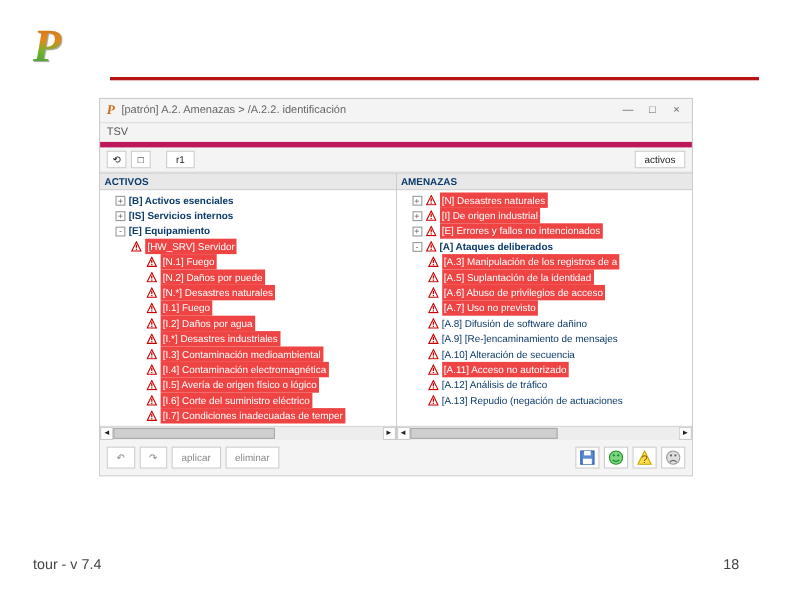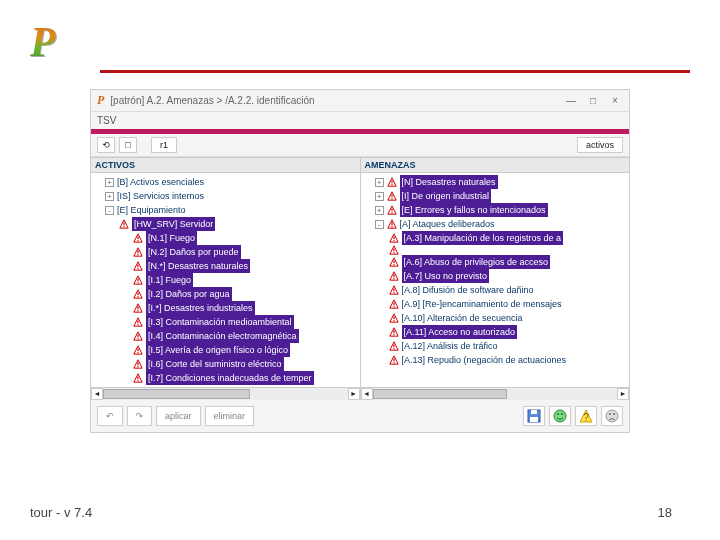--- a/index.html
+++ b/index.html
@@ -21,23 +21,23 @@
   .panels{display:flex;border-top:1px solid #ccc}
   .panel{flex:1;display:flex;flex-direction:column;min-width:0;border-right:1px solid #ccc}
   .panel:last-child{border-right:none}
   .phead{background:#e8e8e8;font-weight:700;font-size:9px;color:#0a3a6a;padding:2px 4px;border-bottom:1px solid #ccc}
   .tree{background:#fff;flex:1;overflow:hidden;padding:2px 0;height:212px;position:relative}
   .row{display:flex;align-items:center;gap:3px;padding:0 2px;line-height:14px;white-space:nowrap;font-size:9px}
   .handle{width:9px;height:9px;border:1px solid #999;font-size:8px;line-height:7px;text-align:center;color:#666;background:#fff;cursor:pointer;flex:0 0 auto}
   .twarn{width:10px;height:10px;flex:0 0 auto}
   .twarn svg{width:10px;height:10px;display:block}
   .lbl{color:#0a3a6a}
-  .sel{background:#4c1d95;color:#fff;padding:0 2px}
+  .sel{background:#ef4444;color:#fff;padding:0 2px}
   .lbl.sel{color:#fff}
-  .public{font-weight:400;color:#0a3a6a}
+  .public{font-weight:700;color:#0a3a6a}
   .ind1{padding-left:14px}.ind2{padding-left:28px}.ind3{padding-left:42px}
   .hsb{height:12px;background:#f1f1f1;border-top:1px solid #ccc;display:flex;align-items:center}
   .hsb .a{width:12px;height:12px;border:1px solid #ccc;background:#fff;text-align:center;font-size:7px;line-height:10px;cursor:pointer}
   .hsb .track{flex:1;height:12px;background:#ededed;position:relative}
   .hsb .thumb{position:absolute;height:10px;top:1px;background:#cfcfcf;border:1px solid #aaa}
   .btnbar{display:flex;align-items:center;justify-content:space-between;padding:6px;border-top:1px solid #ccc;background:#f4f4f4}
   .bgrp{display:flex;gap:4px;align-items:center}
   .bt{border:1px solid #ccc;background:#fff;font-size:9px;color:#888;padding:2px 8px;height:20px;display:flex;align-items:center;cursor:pointer}
   .icn{width:22px;height:20px;border:1px solid #ccc;background:#fff;display:flex;align-items:center;justify-content:center;cursor:pointer}
   .footer-l{position:absolute;left:30px;bottom:20px;font-size:13px;color:#444}
@@ -275,20 +275,21 @@
               <span class="lbl sel">[A.3] Manipulación de los registros de a</span>
             </div>
             <div class="row ind2">
               <span class="twarn">
                 <svg viewBox="0 0 12 12">
                   <polygon points="6,1 11,11 1,11" fill="#fff" stroke="#c00" stroke-width="1.2"></polygon>
                   <rect x="5.3" y="4" width="1.4" height="3.5" fill="#c00"></rect>
                   <rect x="5.3" y="8.5" width="1.4" height="1.4" fill="#c00"></rect>
                 </svg>
               </span>
+              <span class="lbl sel">[A.5] Suplantación de la identidad</span>
             </div>
             <div class="row ind2">
               <span class="twarn">
                 <svg viewBox="0 0 12 12">
                   <polygon points="6,1 11,11 1,11" fill="#fff" stroke="#c00" stroke-width="1.2"></polygon>
                   <rect x="5.3" y="4" width="1.4" height="3.5" fill="#c00"></rect>
                   <rect x="5.3" y="8.5" width="1.4" height="1.4" fill="#c00"></rect>
                 </svg>
               </span>
               <span class="lbl sel">[A.6] Abuso de privilegios de acceso</span>

